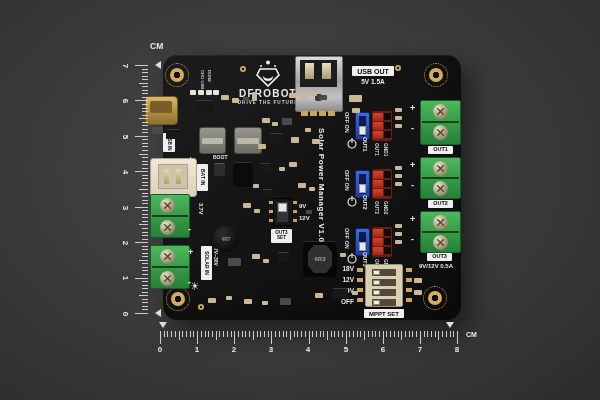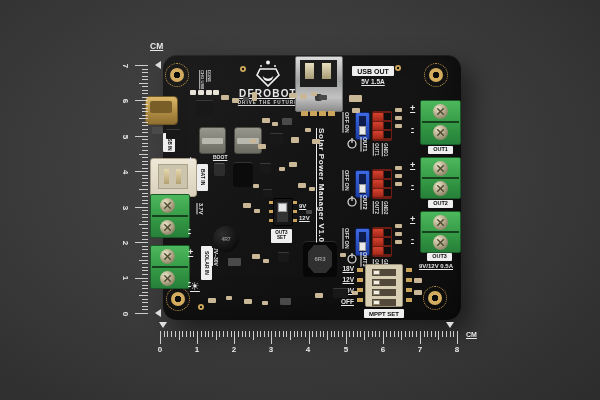--- a/index.html
+++ b/index.html
@@ -9,21 +9,21 @@
   .abs{position:absolute;}
   #board{position:absolute;left:163px;top:55px;width:298px;height:265px;border-radius:14px;
     background:linear-gradient(135deg,#1e1e1e 0%,#141414 45%,#0e0e0e 100%);
     box-shadow:10px 12px 26px rgba(0,0,0,.5), inset 0 1px 0 rgba(255,255,255,.06), inset -8px -10px 30px rgba(0,0,0,.35);}
   .hole{position:absolute;width:24px;height:24px;border-radius:50%;border:1.6px dotted #c49a4f;
     display:flex;align-items:center;justify-content:center;box-sizing:border-box;}
   .hole i{display:block;width:14px;height:14px;border-radius:50%;
     background:radial-gradient(circle,#0b0b0b 0 34%,#d3ab5e 35% 72%,#8a6a33 100%);}
   .via{position:absolute;width:6px;height:6px;border-radius:50%;
     background:radial-gradient(circle,#141414 0 30%,#cba55a 31% 100%);}
-  .sk{position:absolute;color:#e8e8e8;font-weight:700;line-height:1;text-decoration:underline;}
+  .sk{position:absolute;color:#e8e8e8;font-weight:700;line-height:1;}
   .vtext{writing-mode:vertical-rl;text-orientation:mixed;}
   .wlabel{position:absolute;background:#efefef;color:#0a0a0a;font-weight:700;line-height:1;
     display:flex;align-items:center;justify-content:center;border-radius:1px;}
   
   .gterm{position:absolute;background:linear-gradient(180deg,#4cb85c,#2f9140 70%,#27803a);
     border:1px solid #1b5a28;border-radius:2px;box-sizing:border-box;}
   .screw{position:absolute;width:15px;height:15px;border-radius:50%;
     background:radial-gradient(circle at 35% 30%,#ece4c8,#a69e7e 55%,#6e6750 100%);}
   .screw:before{content:"";position:absolute;inset:3px;border-radius:50%;
     background:linear-gradient(45deg,transparent 43%,#4d4732 46% 54%,transparent 57%),

